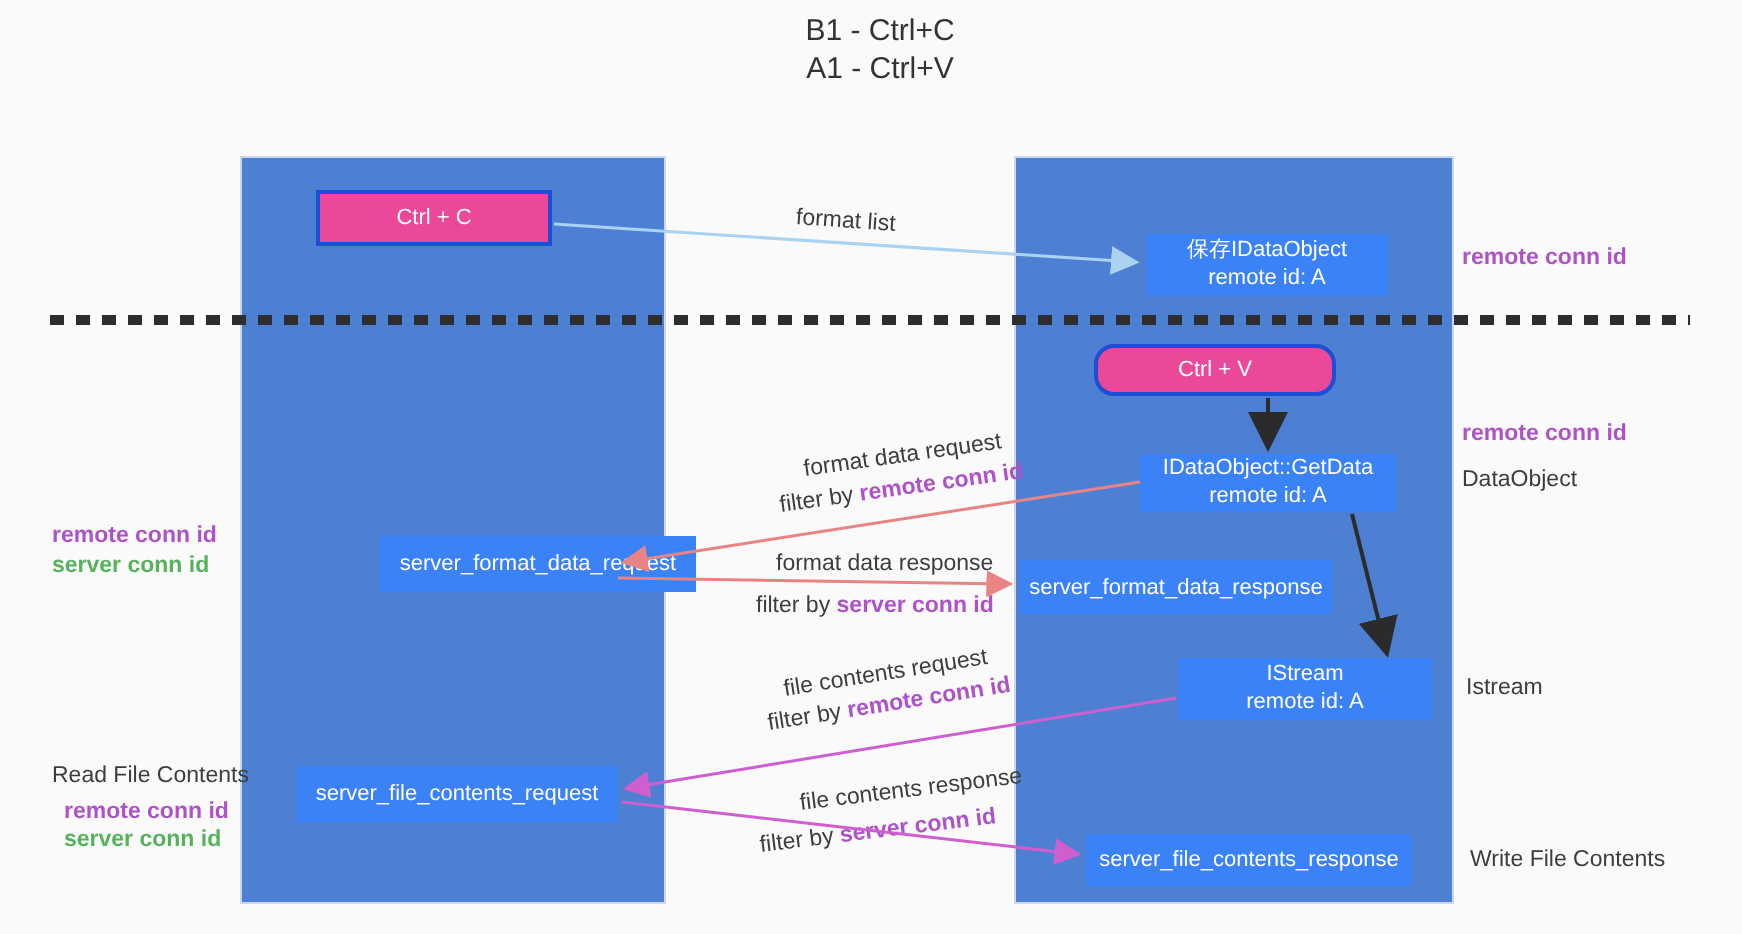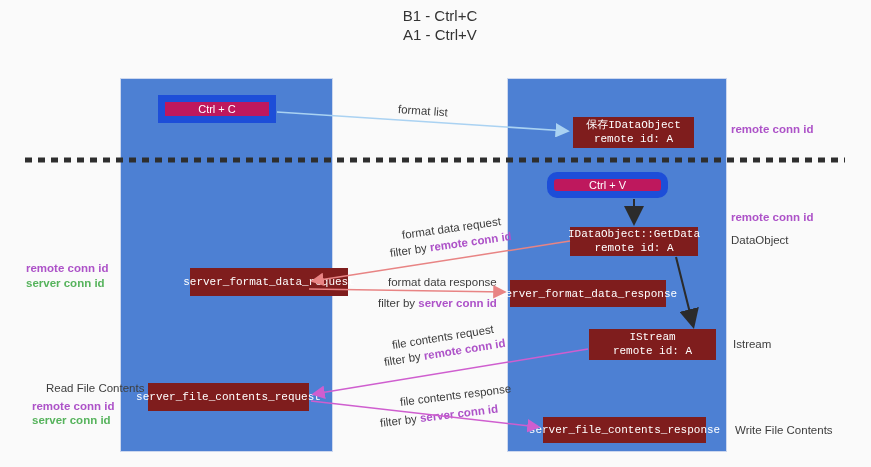--- a/index.html
+++ b/index.html
@@ -2,22 +2,22 @@
 <html><head>
 <meta charset="utf-8">
 <style>
   html,body{margin:0;padding:0;background:#fafafa;font-family:"Liberation Sans",sans-serif;}
   #canvas{position:relative;width:845px;height:467px;background:#fafafa;overflow:hidden;}
   .title{position:absolute;left:300px;top:6px;width:280px;text-align:center;
          font-size:15px;line-height:19px;color:#333;}
   .colheader{position:absolute;width:120px;text-align:center;font-size:11.5px;line-height:13px;color:#444;}
   .column{position:absolute;top:78px;height:374px;background:#4d80d3;border:1px solid #ccd7ee;box-sizing:border-box;}
   .box{position:absolute;color:#fff;text-align:center;font-size:11px;box-sizing:border-box;z-index:3;}
-  .green{background:#be185d;border:7px solid #1d4ed8;}
-  .orange{background:#7f1d1d;font-family:Liberation Mono, monospace;}
+  .green{background:#ec4899;border:2px solid #1d4ed8;}
+  .orange{background:#3b82f6;}
   .one-line{display:flex;align-items:center;justify-content:center;}
   .two-line{display:flex;flex-direction:column;align-items:center;justify-content:center;line-height:13.5px;}
   .lbl{position:absolute;font-size:11.5px;color:#3d3d3d;white-space:nowrap;z-index:3;}
   .bold-purple{color:#ad52c8;font-weight:bold;}
   .bold-green{color:#56b35c;font-weight:bold;}
   svg.overlay{position:absolute;left:0;top:0;z-index:4;pointer-events:none;}
   .r4{transform:rotate(4deg);transform-origin:left center;}
   .rm8{transform:rotate(-8deg);transform-origin:left center;}
   .rm9{transform:rotate(-9deg);transform-origin:left center;}
   .rm7{transform:rotate(-7deg);transform-origin:left center;}
@@ -102,21 +102,21 @@
   </div>
 
   <div class="lbl bold-purple" style="left:731px;top:123px;">remote conn id</div>
   <div class="lbl bold-purple" style="left:731px;top:211px;">remote conn id</div>
   <div class="lbl" style="left:731px;top:234px;">DataObject</div>
   <div class="lbl" style="left:733px;top:338px;">Istream</div>
   <div class="lbl" style="left:735px;top:424px;">Write File Contents</div>
 
   <div class="lbl bold-purple" style="left:26px;top:262px;">remote conn id</div>
   <div class="lbl bold-green" style="left:26px;top:277px;">server conn id</div>
-  <div class="lbl" style="left:46px;top:382px;">Read File Contents</div>
+  <div class="lbl" style="left:26px;top:382px;">Read File Contents</div>
   <div class="lbl bold-purple" style="left:32px;top:400px;">remote conn id</div>
   <div class="lbl bold-green" style="left:32px;top:414px;">server conn id</div>
 
   <svg class="overlay" width="871" height="467" viewBox="0 0 871 467">
     <defs>
       <marker id="mBlue" viewBox="0 0 10 10" refX="8" refY="5" markerWidth="9" markerHeight="9" orient="auto-start-reverse">
         <path d="M0,0 L10,5 L0,10 z" fill="#aad2f2"></path>
       </marker>
       <marker id="mBlack" viewBox="0 0 10 10" refX="8" refY="5" markerWidth="10" markerHeight="10" orient="auto-start-reverse">
         <path d="M0,0 L10,5 L0,10 z" fill="#2b2b2b"></path>

